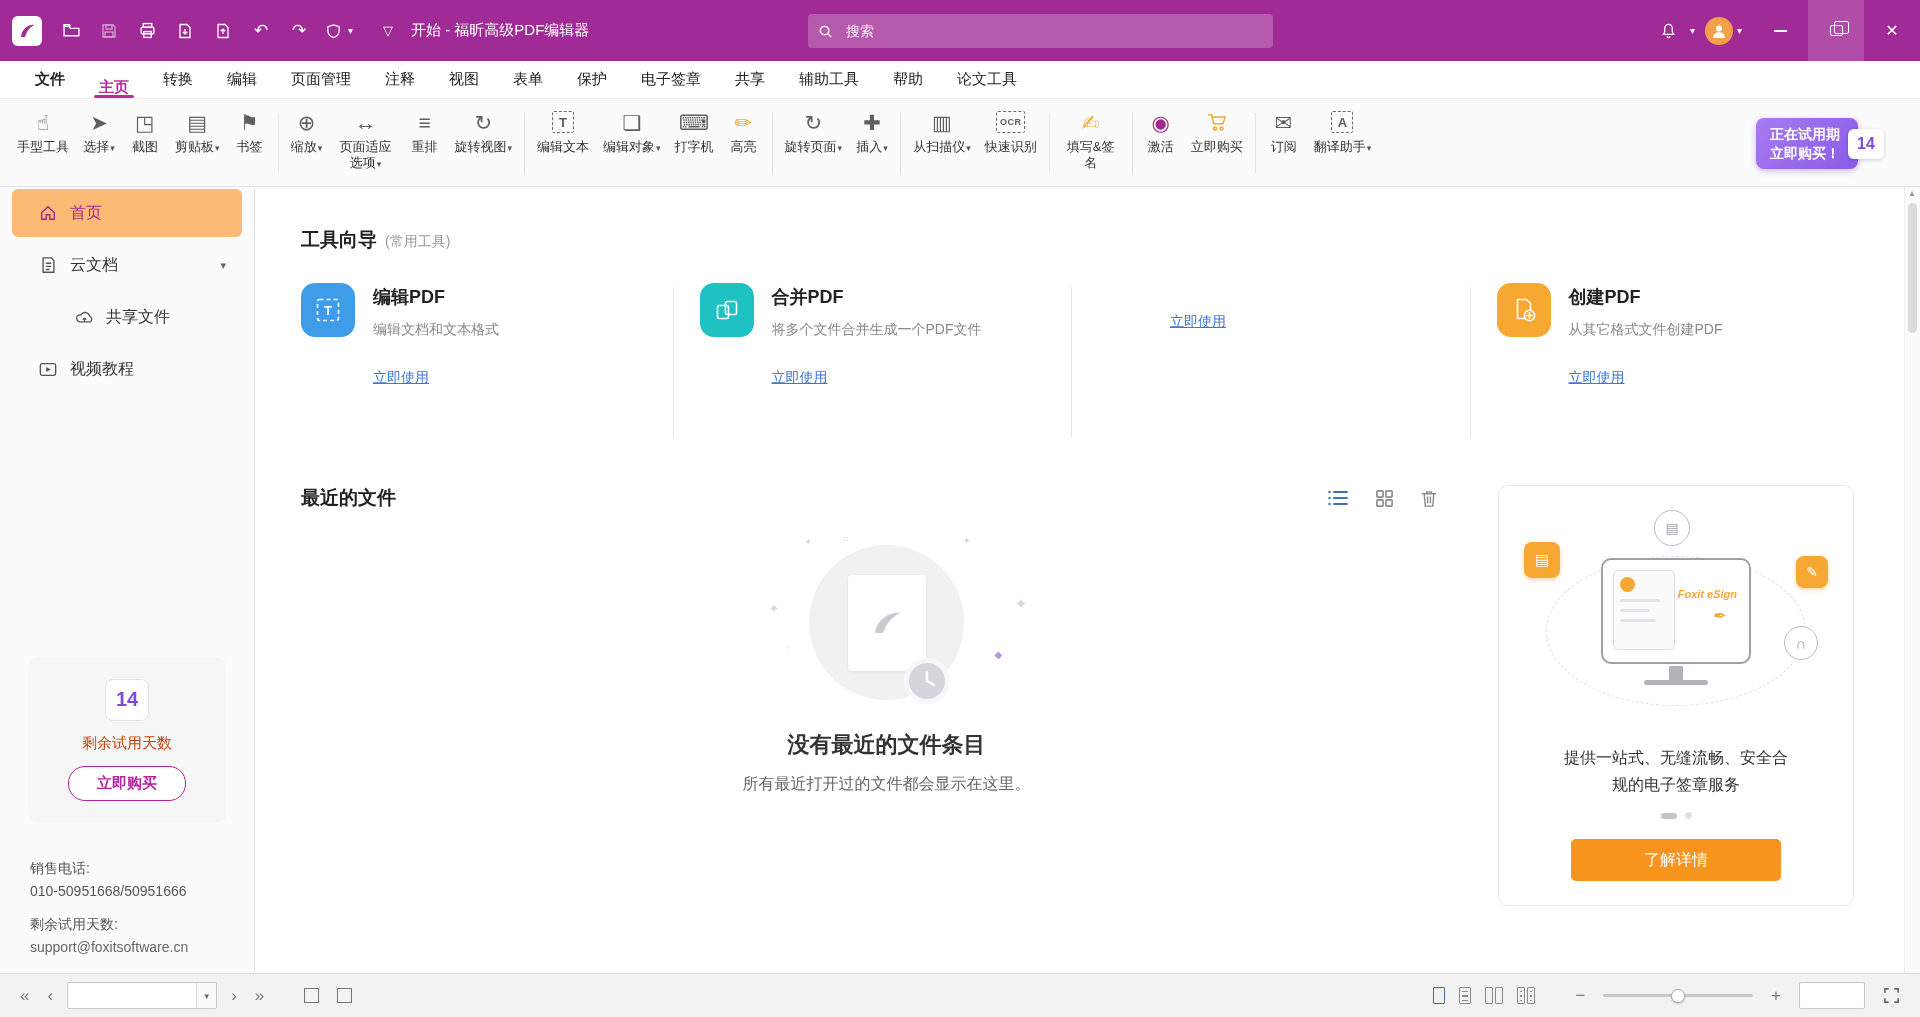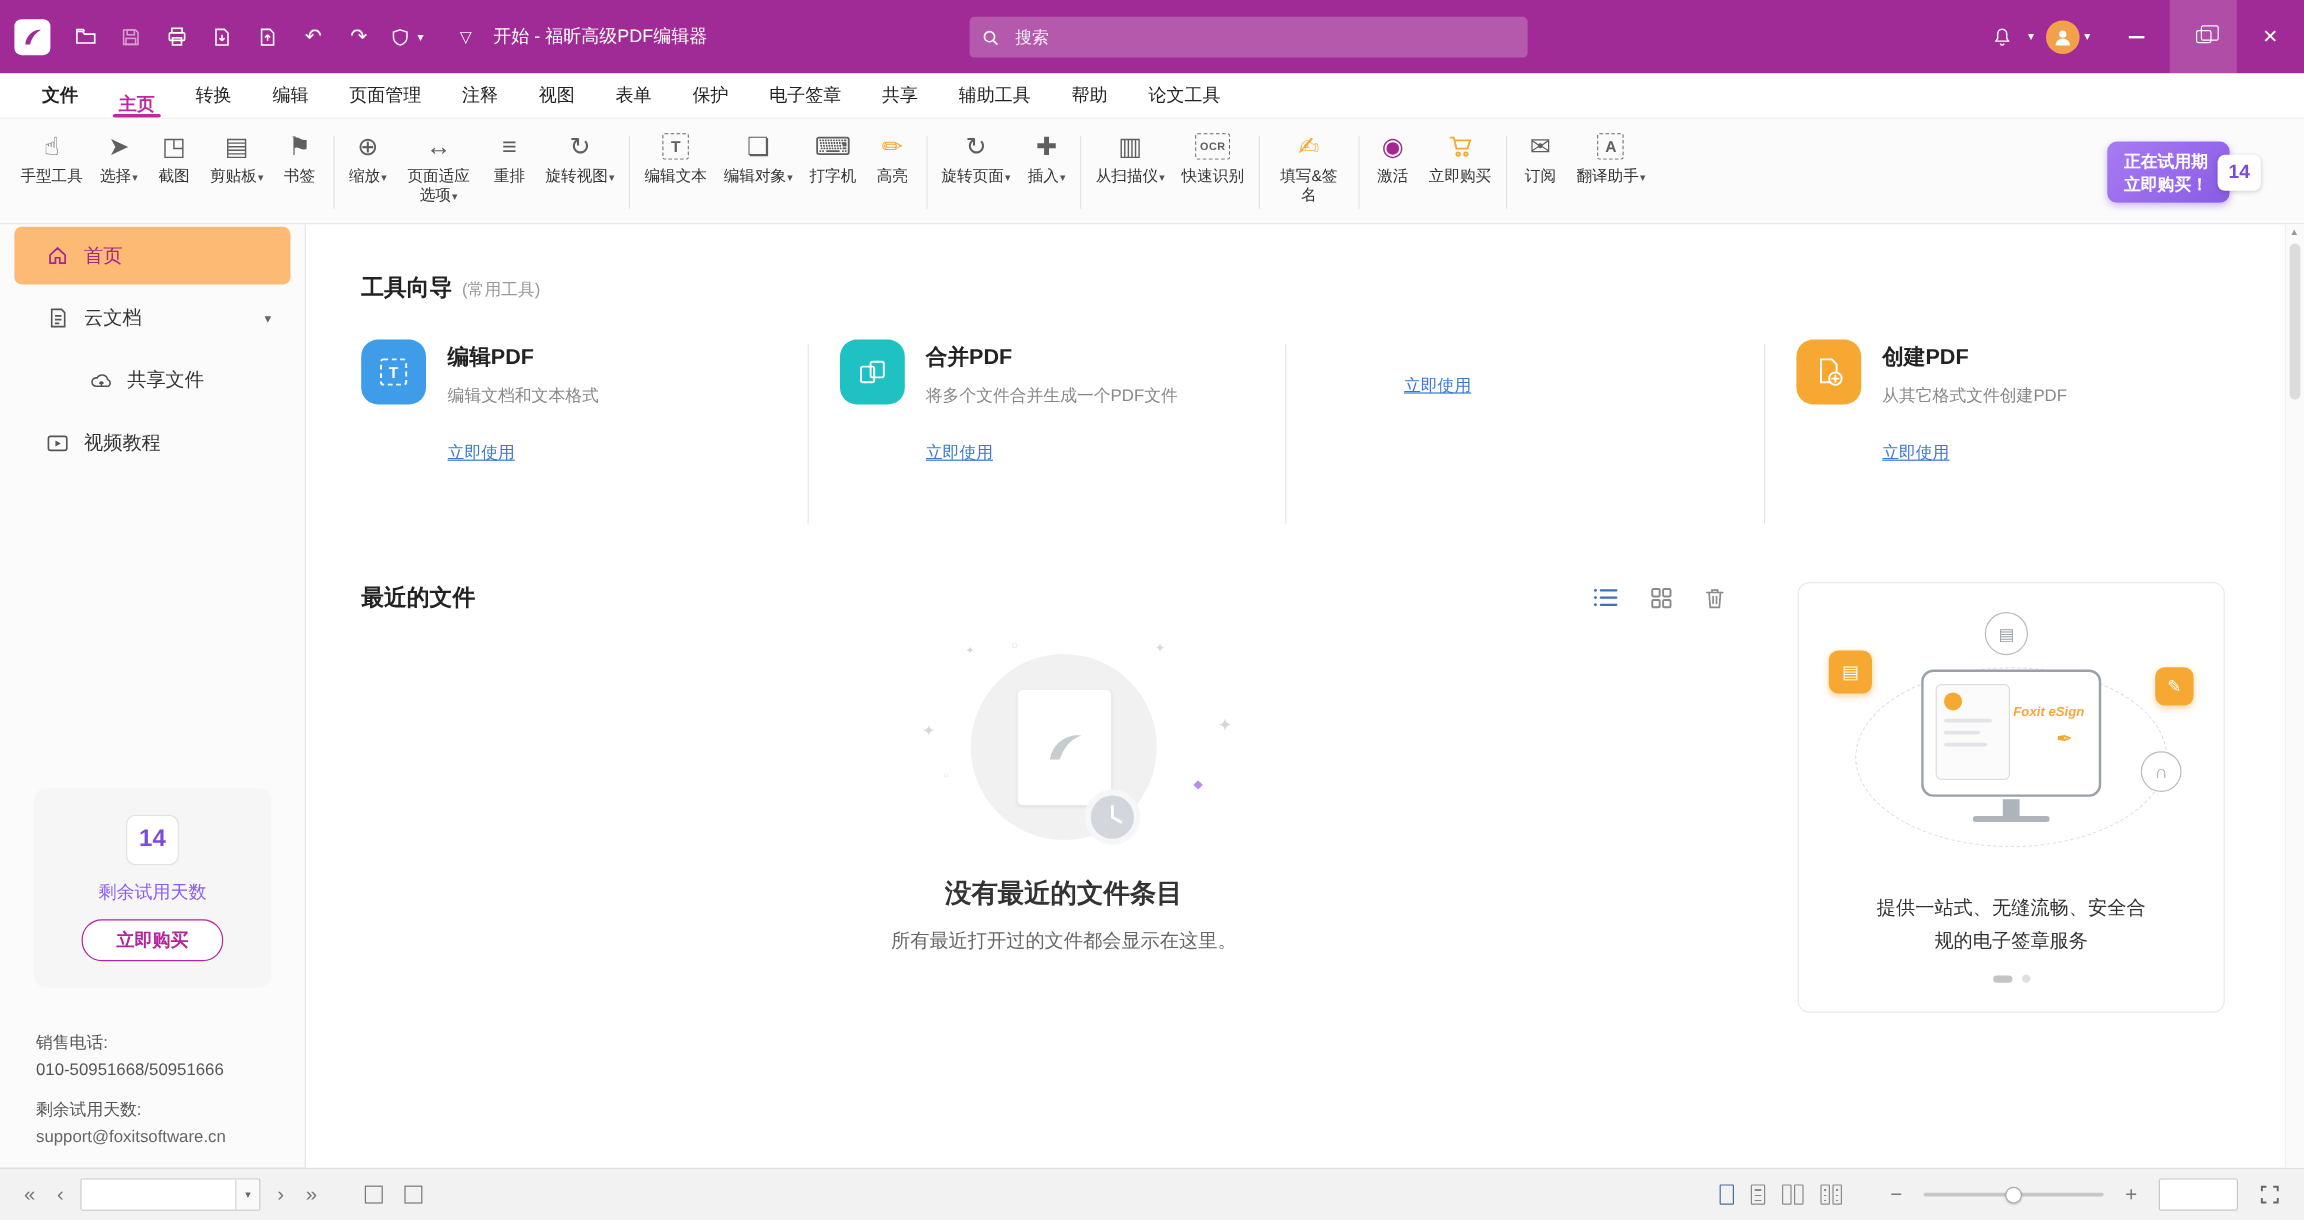--- a/index.html
+++ b/index.html
@@ -56,21 +56,21 @@
   .sidebar { width:255px; background:#FBFBFB; border-right:1px solid #E6E6E6; display:flex; flex-direction:column; flex:0 0 auto; }
   .side-item { height:48px; display:flex; align-items:center; gap:12px; padding:0 16px 0 26px; margin:2px 12px; border-radius:6px; font-size:16px; color:#333; cursor:pointer; }
   .side-item .s-icon { width:20px; display:flex; justify-content:center; color:#555; }
   .side-item.active { background:#fdba74; color:#A3278F; }
   .side-item.active .s-icon { color:#A3278F; }
   .side-item .chev { margin-left:auto; font-size:11px; color:#666; }
   .side-item.sub { padding-left:62px; }
   .open-file-btn { margin:22px auto 0; width:214px; height:44px; border-radius:22px; border:1px solid #CFCFCF; background:#fff; font-size:17px; font-weight:700; color:#222; cursor:pointer; font-family:inherit; }
   .trial-card { margin:auto 28px 0; background:#F6F6F6; border-radius:10px; padding:22px 16px; display:flex; flex-direction:column; align-items:center; gap:13px; }
   .trial-days-box { width:44px; height:42px; background:#fff; border:1px solid #E3E3E3; border-radius:8px; color:#7C4BDB; font-size:20px; font-weight:700; display:flex; align-items:center; justify-content:center; }
-  .trial-caption { font-size:15px; color:#8b5cf6; }
+  .trial-caption { font-size:15px; color:#c2410c; }
   .trial-buy { border:1px solid #B3259C; color:#B3259C; background:#fff; border-radius:17px; padding:7px 28px; font-size:15px; font-weight:700; cursor:pointer; font-family:inherit; }
   .contact { margin:34px 0 14px 30px; font-size:14px; color:#555; line-height:1.65; }
   .contact .email { color:#666; }
 
   .content { flex:1; background:#fff; position:relative; padding:40px 60px 0 46px; min-width:0; }
   .scrollbar { position:absolute; right:0; top:0; bottom:0; width:16px; background:#FAFAFA; border-left:1px solid #EEE; }
   .scroll-arrow { position:absolute; top:2px; left:3px; font-size:8px; color:#999; }
   .scroll-thumb { position:absolute; top:16px; left:3px; width:9px; height:130px; background:#DCDCDC; border-radius:5px; }
 
   .tools-head { display:flex; align-items:baseline; gap:8px; }
@@ -560,20 +560,21 @@
             <div class="float-ic circle-ic" style="right:8px; top:110px; width:34px; height:34px; font-size:15px; font-weight:bold;">∩</div>
           </div>
           <div class="promo-text">
             <div>提供一站式、无缝流畅、安全合</div>
             <div>规的电子签章服务</div>
           </div>
           <div class="promo-dots">
             <span class="dot-active"></span>
             <span class="dot"></span>
           </div>
+          <button class="promo-btn">了解详情</button>
         </div>
       </div>
     </section>
   </div>
 
   <div class="statusbar">
     <button class="sb-btn">«</button>
     <button class="sb-btn">‹</button>
     <div class="page-box">
       <input value="" style="">

